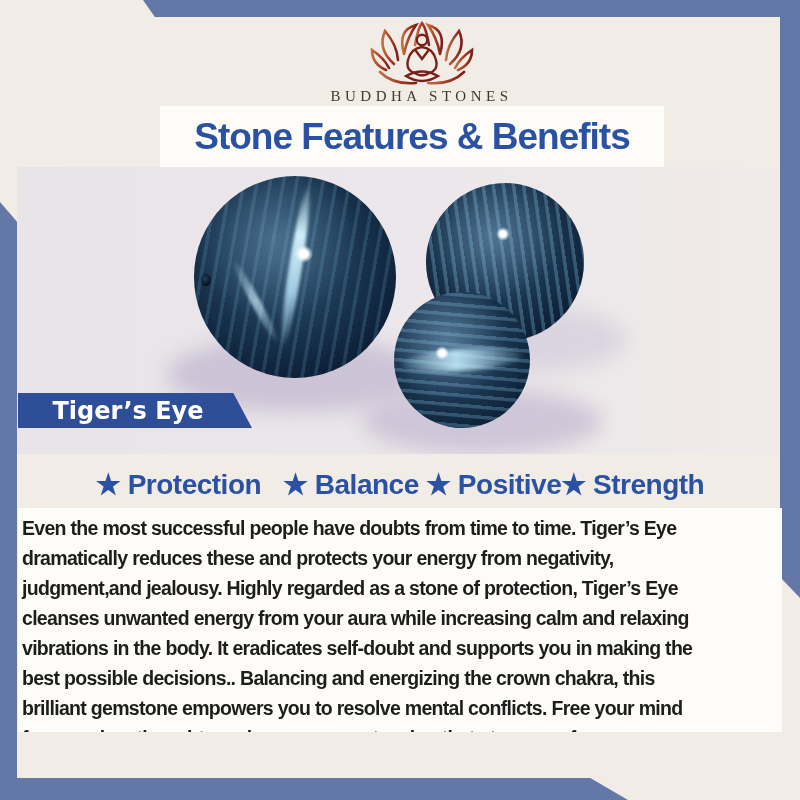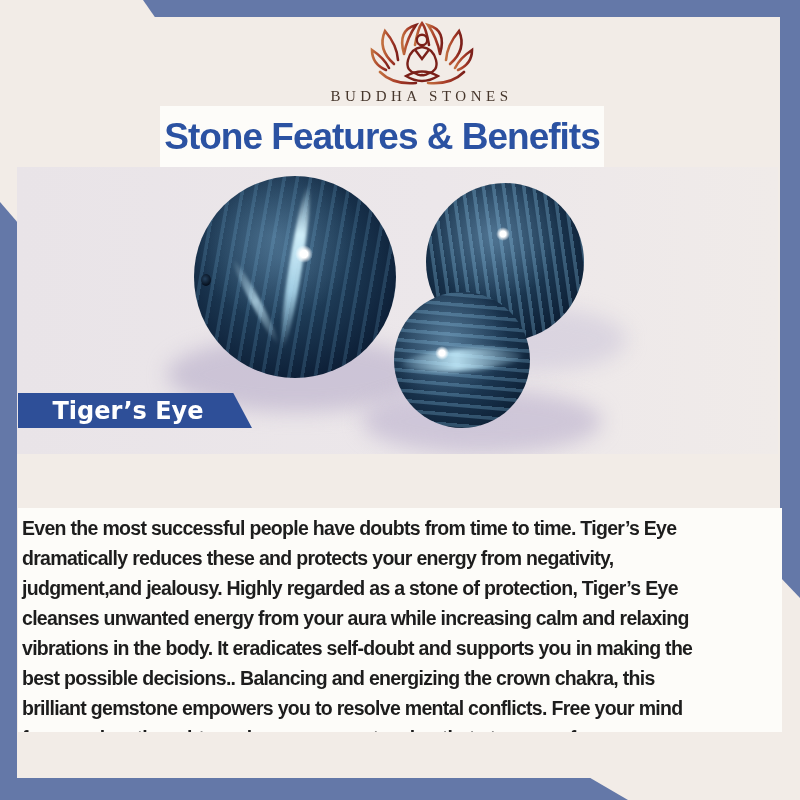--- a/index.html
+++ b/index.html
@@ -24,21 +24,21 @@
     clip-path:polygon(0 0,94% 0,100% 100%,0 100%);}
   
   .logo{position:absolute;left:0;top:20px;width:787px;text-align:center;padding-left:28px;}
   .logo svg{display:block;margin:0 auto;}
   .brand-name{
     margin-top:2px;font-family:"Liberation Serif",serif;font-size:15px;
     letter-spacing:4.5px;color:#46362c;
   }
   
   .title-band{
-    position:absolute;left:160px;top:106px;width:444px;height:61px;
+    position:absolute;left:160px;top:106px;width:504px;height:61px;
     background:var(--panel);display:flex;align-items:center;justify-content:center;
   }
   .title-band h1{
     margin:0;font-size:37px;font-weight:700;letter-spacing:-1px;
     color:var(--heading);
   }
   
   .photo{
     position:absolute;left:17px;top:167px;width:761px;height:287px;overflow:hidden;
     background:linear-gradient(90deg,#e9e4e8 0%,#ece7ea 55%,#f0ebe9 100%);
@@ -175,20 +175,21 @@
       <div class="flash flash-branch"></div>
       <div class="glint glint-1"></div>
       <div class="drill-hole"></div>
     </div>
   </div>
 
   <div class="stone-banner">
     <span>Tiger’s Eye</span>
   </div>
 
+  <div class="features">★ Protection   ★ Balance ★ Positive★ Strength</div>
 
   <div class="text-panel">
     <p>Even the most successful people have doubts from time to time. Tiger’s Eye
 dramatically reduces these and protects your energy from negativity,
 judgment,and jealousy. Highly regarded as a stone of protection, Tiger’s Eye
 cleanses unwanted energy from your aura while increasing calm and relaxing
 vibrations in the body. It eradicates self-doubt and supports you in making the
 best possible decisions.. Balancing and energizing the crown chakra, this
 brilliant gemstone empowers you to resolve mental conflicts. Free your mind
 from unclear thoughts and unnecessary tension that stops you from

